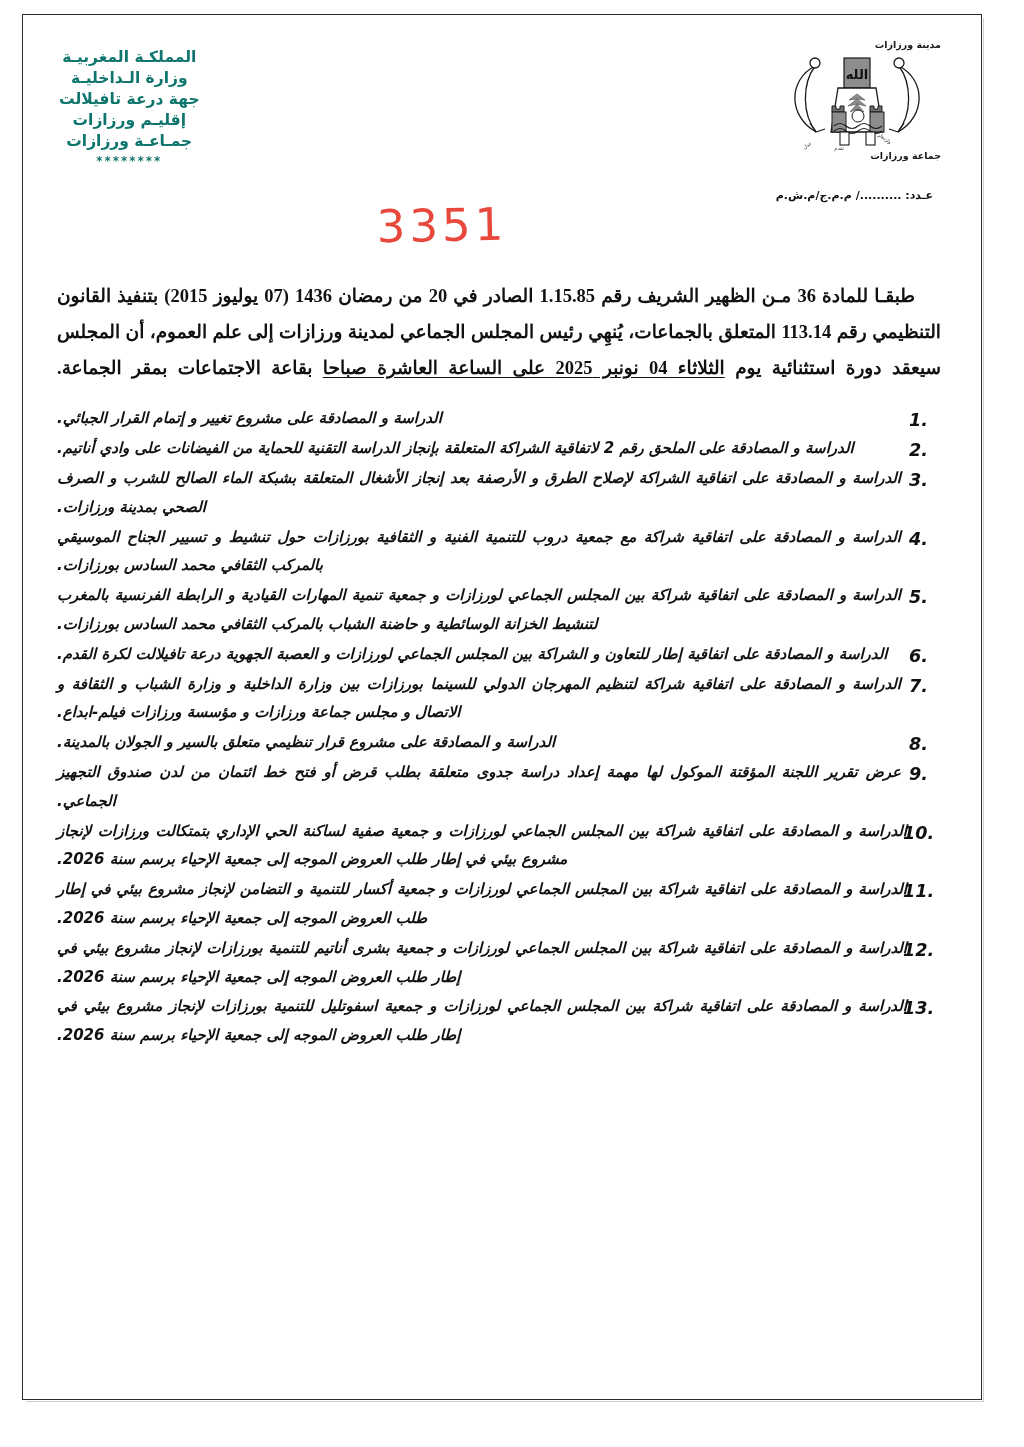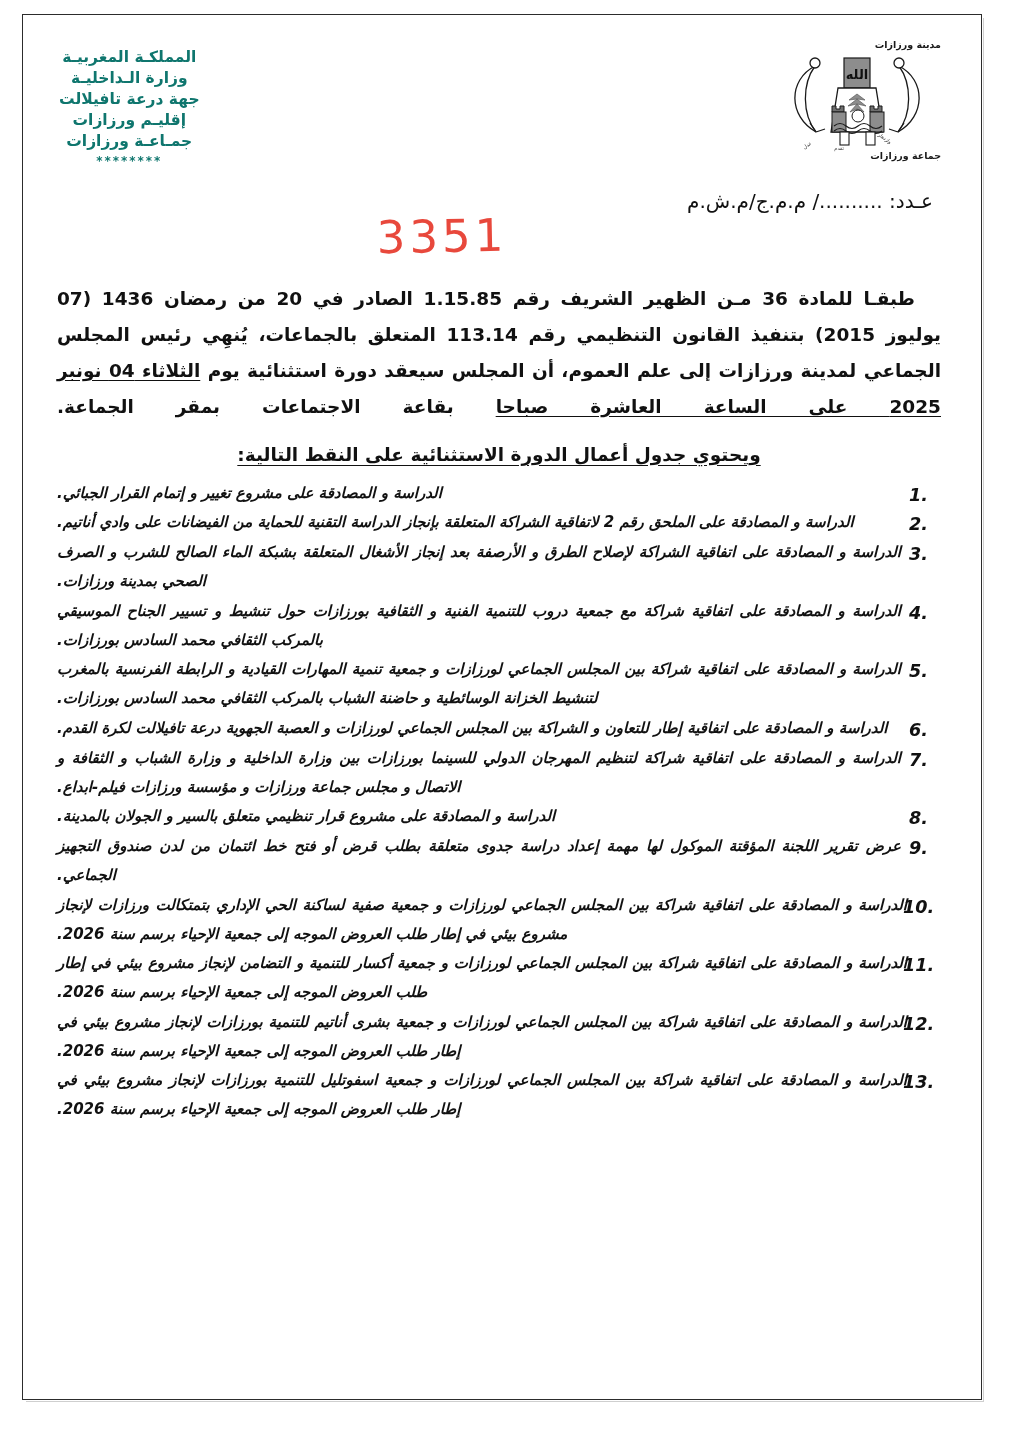--- a/index.html
+++ b/index.html
@@ -91,22 +91,22 @@
   }
   .emblem-top-label { margin-bottom: -6px; }
   .emblem-bottom-label { margin-top: -4px; }
   .emblem-svg { display: block; margin: 0 auto; }
 
   
   .refline {
     margin: 20px 48px 0 0;
     text-align: right;
     direction: rtl;
-    font-size: 20px;
-    font-weight: 400;
+    font-size: 11px;
+    font-weight: 700;
     letter-spacing: .4px;
     white-space: nowrap;
   }
   .stampnum {
     text-align: center;
     margin: 1px 120px 0 0;
     font-family: "DejaVu Sans", "Liberation Sans", sans-serif;
     font-size: 45px;
     font-weight: 400;
     letter-spacing: 4px;
@@ -126,27 +126,28 @@
   }
 
   
   .content {
     direction: rtl;
     padding: 0 40px 0 34px;
     box-sizing: border-box;
   }
 
   .intro {
-    margin-top: 22px;
+    margin-top: 30px;
     text-align: justify;
     text-align-last: justify;
     font-size: 18.5px;
     line-height: 1.95;
     font-weight: 600;
     text-indent: 26px;
+    font-family: Liberation Serif, serif;
   }
   .intro .u { text-decoration: underline; text-underline-offset: 3px; }
 
   .subhead {
     text-align: center;
     font-size: 18.5px;
     font-weight: 700;
     margin-top: 12px;
     text-decoration: underline;
     text-underline-offset: 4px;
@@ -247,21 +248,20 @@
   </div>
 
   <div class="refline">عـدد: ........../ م.م.ج/م.ش.م</div>
   <div class="stampnum" style="color: rgb(232, 72, 60);">3351</div>
 
 
   <div class="content">
 
     <p class="intro"><span>طبقـا للمادة 36 مـن الظهير الشريف رقم 1.15.85 الصادر في 20 من رمضان 1436 (07 يوليوز 2015) بتنفيذ القانون التنظيمي رقم 113.14 المتعلق بالجماعات، يُنهِي رئيس المجلس الجماعي لمدينة ورزازات إلى علم العموم، أن المجلس سيعقد دورة استثنائية يوم </span><span class="u">الثلاثاء 04 نونبر 2025 على الساعة العاشرة صباحا</span><span> بقاعة الاجتماعات بمقر الجماعة.</span></p>
 
-    <div class="subhead">ويحتوي جدول أعمال الدورة الاستثنائية على النقط التالية:</div>
 
     <ol class="agenda">
       <li>الدراسة و المصادقة على مشروع تغيير و إتمام القرار الجبائي.</li>
       <li>الدراسة و المصادقة على الملحق رقم 2 لاتفاقية الشراكة المتعلقة بإنجاز الدراسة التقنية للحماية من الفيضانات على وادي أناتيم.</li>
       <li>الدراسة و المصادقة على اتفاقية الشراكة لإصلاح الطرق و الأرصفة بعد إنجاز الأشغال المتعلقة بشبكة الماء الصالح للشرب و الصرف الصحي بمدينة ورزازات.</li>
       <li>الدراسة و المصادقة على اتفاقية شراكة مع جمعية دروب للتنمية الفنية و الثقافية بورزازات حول تنشيط و تسيير الجناح الموسيقي بالمركب الثقافي محمد السادس بورزازات.</li>
       <li>الدراسة و المصادقة على اتفاقية شراكة بين المجلس الجماعي لورزازات و جمعية تنمية المهارات القيادية و الرابطة الفرنسية بالمغرب لتنشيط الخزانة الوسائطية و حاضنة الشباب بالمركب الثقافي محمد السادس بورزازات.</li>
       <li>الدراسة و المصادقة على اتفاقية إطار للتعاون و الشراكة بين المجلس الجماعي لورزازات و العصبة الجهوية درعة تافيلالت لكرة القدم.</li>
       <li>الدراسة و المصادقة على اتفاقية شراكة لتنظيم المهرجان الدولي للسينما بورزازات بين وزارة الداخلية و وزارة الشباب و الثقافة و الاتصال و مجلس جماعة ورزازات و مؤسسة ورزازات فيلم-ابداع.</li>
       <li>الدراسة و المصادقة على مشروع قرار تنظيمي متعلق بالسير و الجولان بالمدينة.</li>

